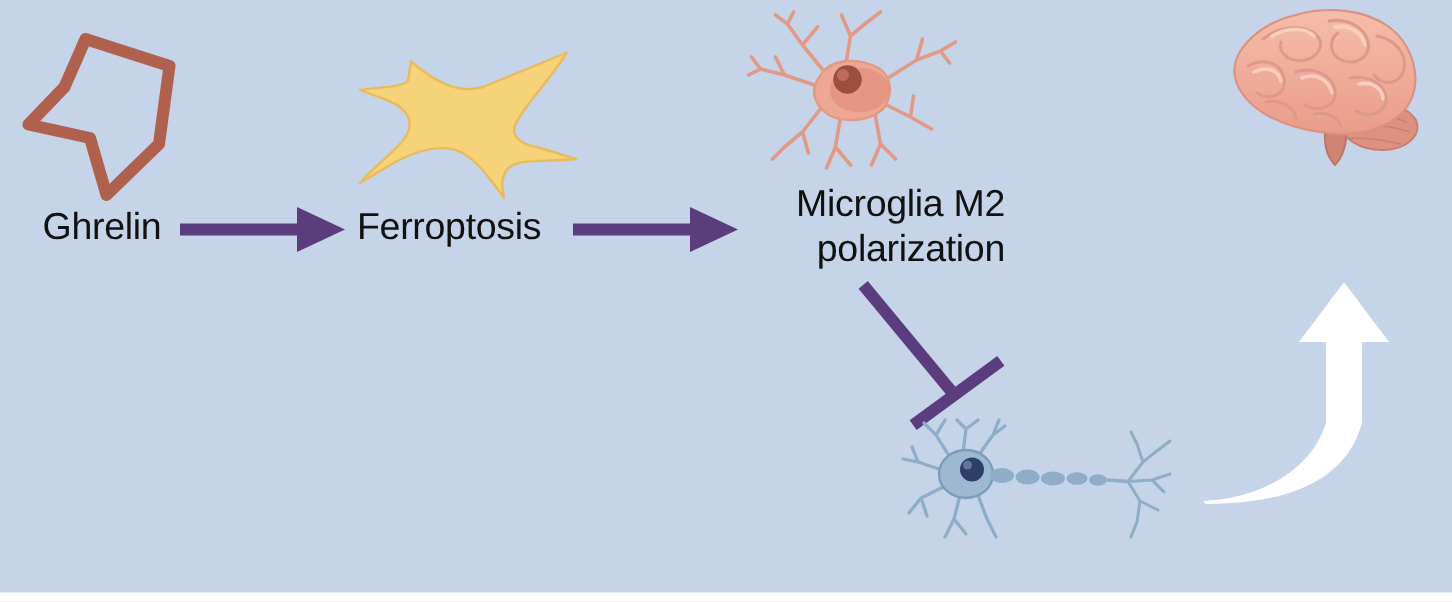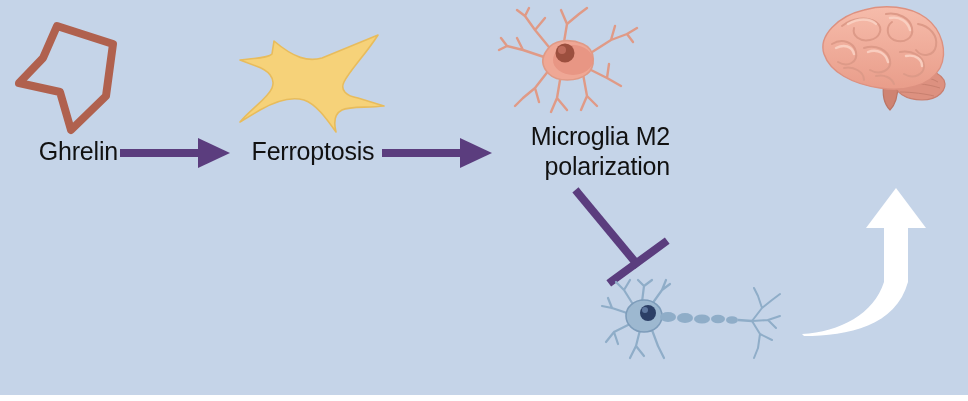--- a/index.html
+++ b/index.html
@@ -30,40 +30,40 @@
 <body>
 
 <div id="canvas">
 
   <div class="node" style="left:14px;top:18px;">
     <svg width="112" height="118" viewBox="0 0 112 118">
       <polygon points="43,8 99,26 92,78 57,112 46,74 5,65 29,40" fill="none" stroke="#b0614e" stroke-width="8" stroke-linejoin="round" stroke-linecap="round"></polygon>
     </svg>
   </div>
 
-  <div class="label" style="left:18px;top:136px;width:100px;text-align:right;">Ghrelin</div>
+  <div class="label" style="left:18px;top:136px;width:100px;text-align:center;">Ghrelin</div>
 
   <div class="node" style="left:120px;top:136px;">
     <svg width="110" height="34" viewBox="0 0 110 34">
       <line x1="0" y1="17" x2="84" y2="17" stroke="#5b3d7e" stroke-width="8"></line>
       <polygon points="78,2 110,17 78,32" fill="#5b3d7e"></polygon>
     </svg>
   </div>
 
   <div class="node" style="left:238px;top:28px;">
     <svg width="150" height="105" viewBox="0 0 150 105">
       <path d="M36,13 C56,30 70,34 84,30 L140,7 C128,26 112,42 106,54
                C102,62 108,68 120,70 L146,78 C128,80 112,78 104,82
                C96,86 96,96 98,104 C88,90 78,76 66,72
                C52,68 36,74 22,82 L2,94 C14,80 30,70 34,60
                C38,50 30,42 18,38 L2,32 C18,30 30,30 34,26 Z" fill="#f6d279" stroke="#e8bc5c" stroke-width="1.6" stroke-linejoin="round"></path>
     </svg>
   </div>
 
-  <div class="label" style="left:238px;top:136px;width:150px;text-align:center;">Ferroptosis</div>
+  <div class="label" style="left:238px;top:136px;width:150px;text-align:left;">Ferroptosis</div>
 
   <div class="node" style="left:382px;top:136px;">
     <svg width="110" height="34" viewBox="0 0 110 34">
       <line x1="0" y1="17" x2="84" y2="17" stroke="#5b3d7e" stroke-width="8"></line>
       <polygon points="78,2 110,17 78,32" fill="#5b3d7e"></polygon>
     </svg>
   </div>
 
   <div class="node" style="left:495px;top:6px;">
     <svg width="145" height="115" viewBox="0 0 145 115">

